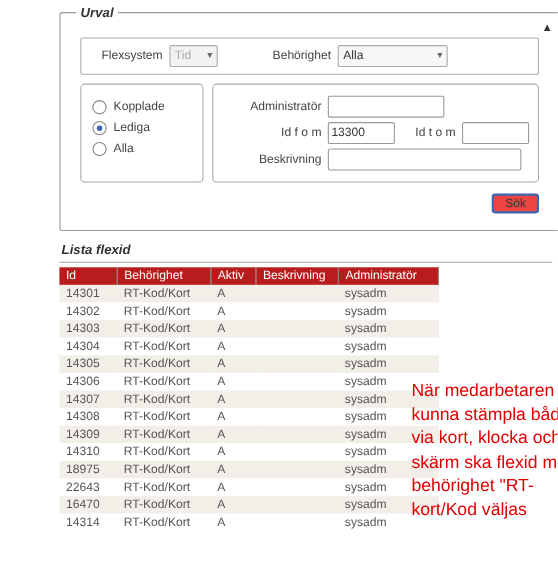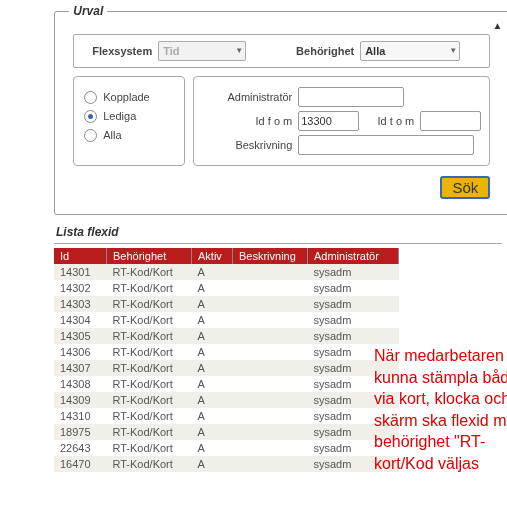--- a/index.html
+++ b/index.html
@@ -41,42 +41,40 @@
     color: #333;
     cursor: pointer;
   }
   .row1 {
     display: flex;
     align-items: center;
     border: 1px solid #aaa;
     margin: 12px 10px 8px 10px;
     padding: 6px 8px;
     border-radius: 2px;
-    font-weight: bold;
   }
   .row1 .lbl {
     margin-right: 6px;
     margin-left: 10px;
     color: #444;
   }
   .combo {
     display: inline-flex;
     align-items: center;
     border: 1px solid #aaa;
     background: #f7f7f7;
     height: 18px;
     padding: 0 2px 0 4px;
     border-radius: 2px;
     font-size: 11px;
     color: #555;
   }
   .combo.disabled {
     color: #aaa;
     background: #f2f2f2;
-    gap: 44px;
   }
   .combo .caret {
     margin-left: 4px;
     font-size: 8px;
     color: #666;
   }
   .combo .val {
     min-width: 24px;
   }
   .combo.wide .val {
@@ -145,24 +143,24 @@
     font-size: 11px;
     color: #333;
   }
   .btn-row {
     display: flex;
     justify-content: flex-end;
     margin: 0 10px 8px 0;
   }
   .btn {
     border: 2px solid #3a66b3;
-    background: #eab308;
+    background: #ef4444;
     padding: 1px 10px;
     border-radius: 3px;
-    font-size: 15px;
+    font-size: 11px;
     color: #333;
     cursor: pointer;
   }
   .list-title {
     font-weight: bold;
     font-style: italic;
     font-size: 12px;
     margin: 8px 0 4px 12px;
     color: #333;
   }
@@ -368,19 +366,26 @@
             <td></td>
             <td>sysadm</td>
           </tr>
           <tr>
             <td>16470</td>
             <td>RT-Kod/Kort</td>
             <td>A</td>
             <td></td>
             <td>sysadm</td>
           </tr>
+          <tr>
+            <td>14314</td>
+            <td>RT-Kod/Kort</td>
+            <td>A</td>
+            <td></td>
+            <td>sysadm</td>
+          </tr>
         </tbody>
     </table>
   </div>
 
   <div class="annotation">När medarbetaren ska kunna stämpla både via kort, klocka och skärm ska flexid med behörighet "RT-kort/Kod väljas</div>
 
 </div>
 
 </body></html>

